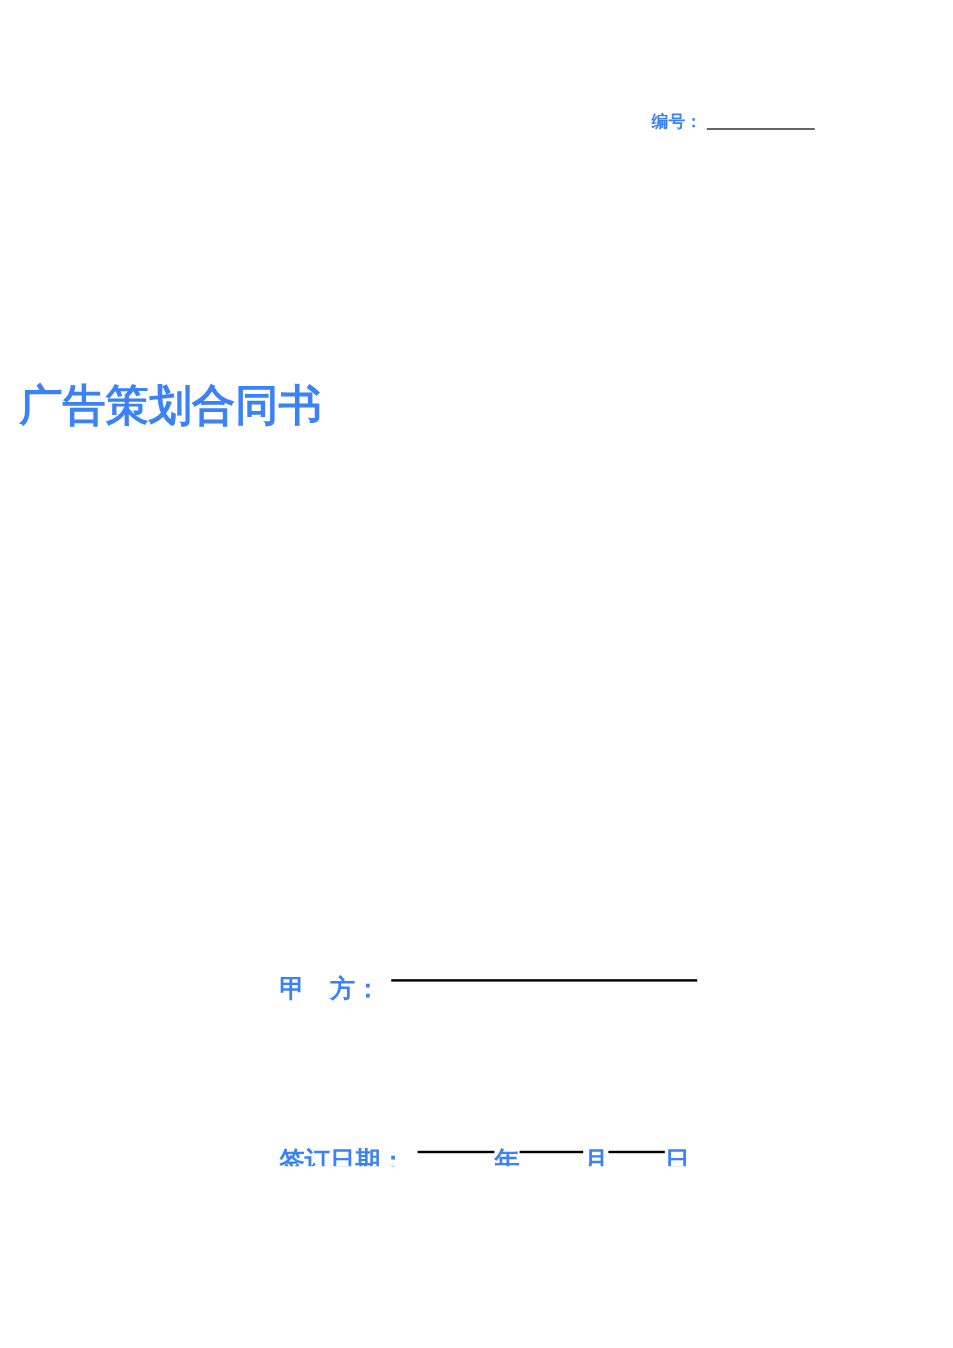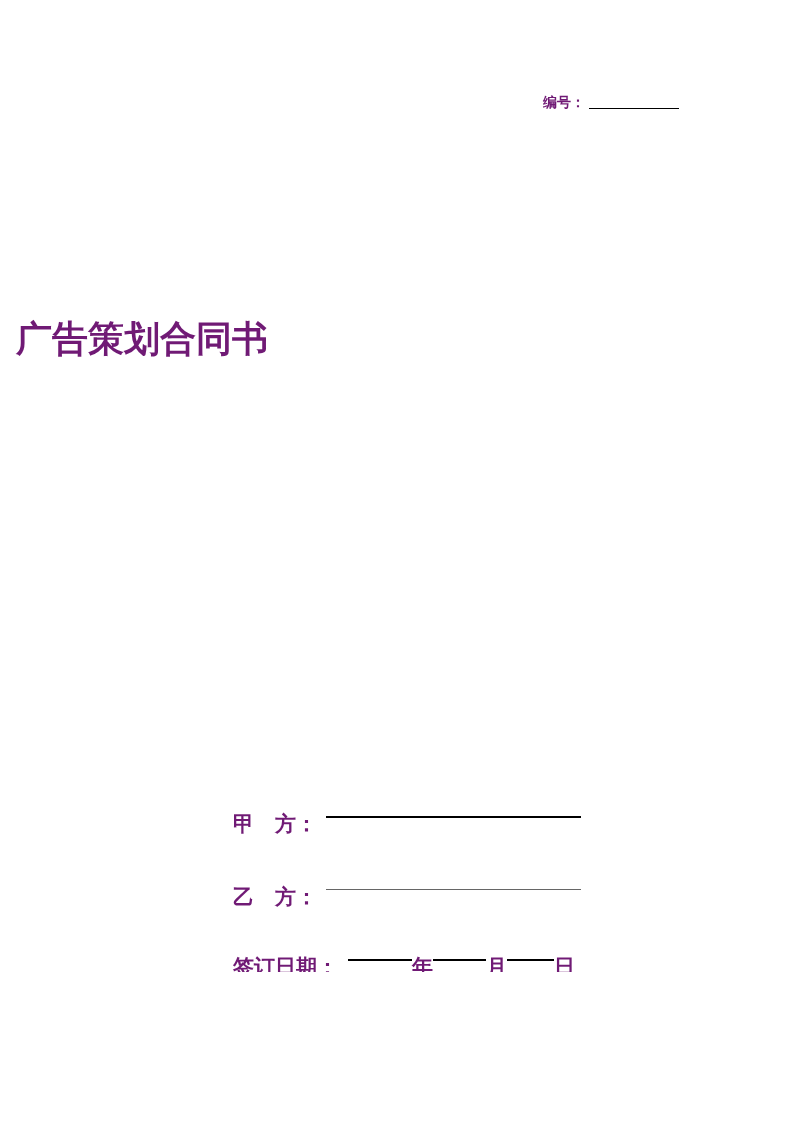--- a/index.html
+++ b/index.html
@@ -5,21 +5,21 @@
   html, body {
     margin: 0;
     padding: 0;
     background: #ffffff;
   }
   .page {
     position: relative;
     width: 794px;
     height: 972px;
     background: #ffffff;
-    color: #701a75;
+    color: #3b82f6;
     font-family: "DejaVu Serif", "Liberation Serif", serif;
     font-weight: bold;
     overflow: hidden;
   }
 
   
   .serial-line {
     position: absolute;
     left: 543px;
     top: 92px;
@@ -106,24 +106,20 @@
       <span class="serial-blank"></span>
     </div>
 
   <h1 class="doc-title">广告策划合同书</h1>
 
   <div class="fill-row row-party-a">
       <span>甲　方：</span>
       <span class="blank party-a-blank"></span>
     </div>
 
-  <div class="fill-row row-party-b">
-      <span>乙　方：</span>
-      <span class="blank party-b-blank"></span>
-    </div>
 
   <div class="fill-row row-date">
       <span>签订日期：</span>
       <span class="blank date-blank-year"></span>
       <span>年</span>
       <span class="blank date-blank-month"></span>
       <span>月</span>
       <span class="blank date-blank-day"></span>
       <span>日</span>
     </div>

